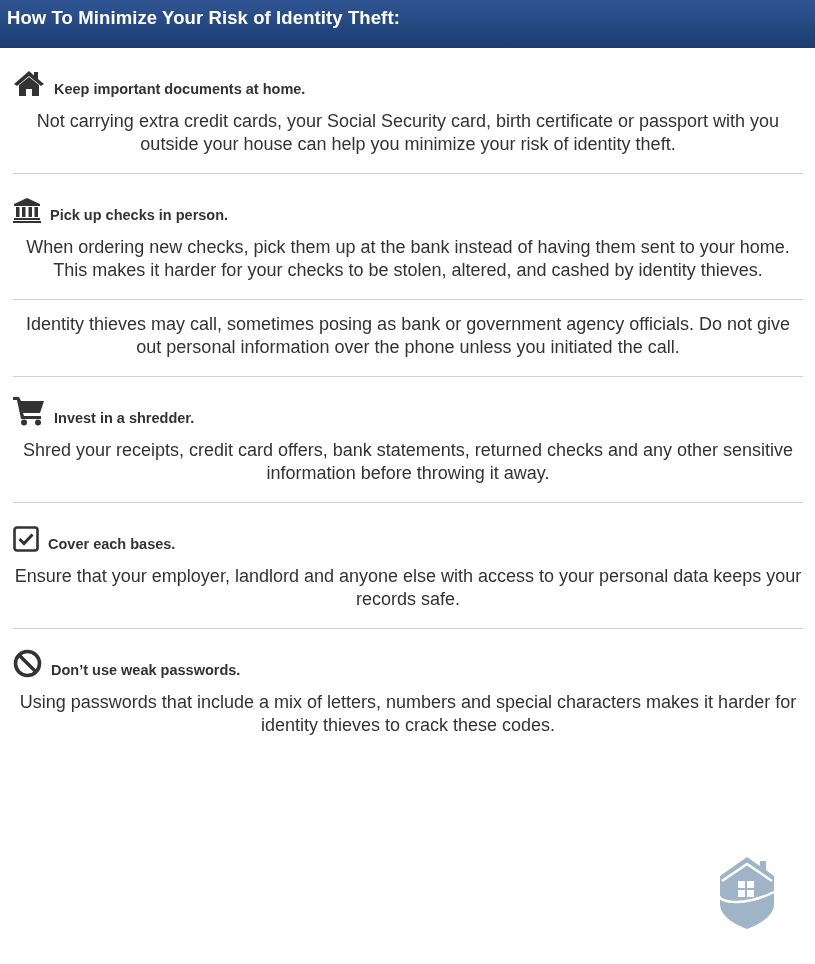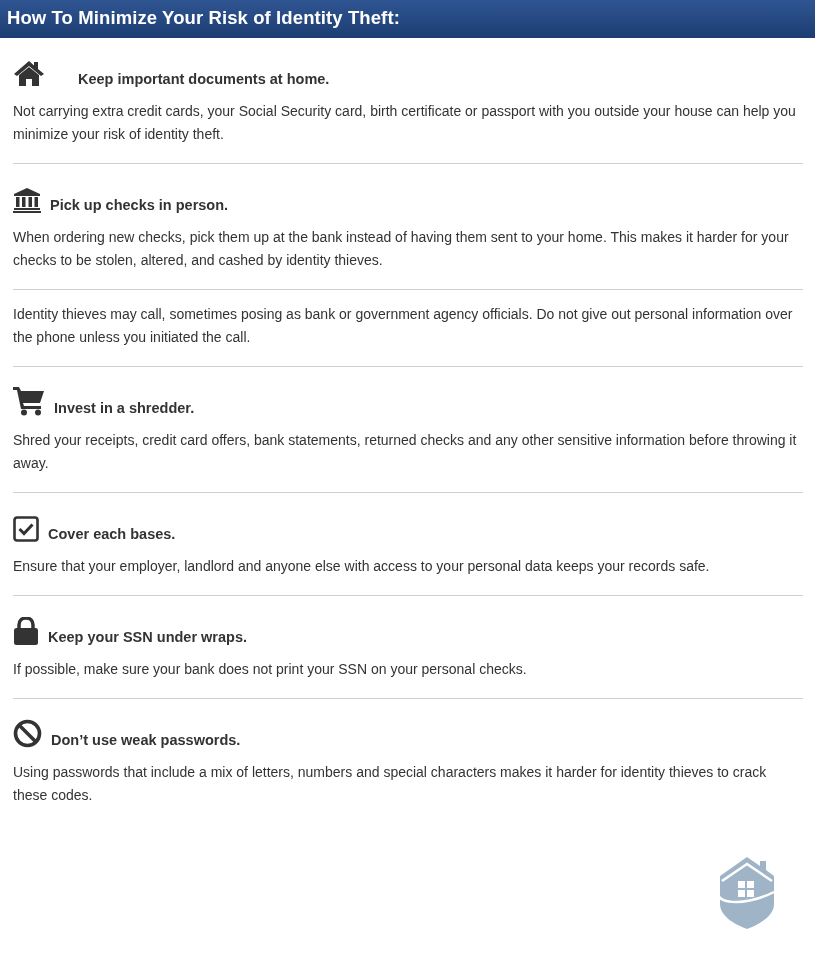--- a/index.html
+++ b/index.html
@@ -1,29 +1,29 @@
 <!DOCTYPE html>
 <html><head>
 <meta charset="utf-8">
 <style>
   html, body { margin: 0; padding: 0; background: #ffffff; }
   body { width: 815px; height: 964px; overflow: hidden; position: relative;
          font-family: "Liberation Sans", "DejaVu Sans", sans-serif; color: #333333; }
-  .header { height: 38px; background: linear-gradient(#2f5592, #1d3d72);
+  .header { height: 48px; background: linear-gradient(#2f5592, #1d3d72);
             color: #ffffff; font-weight: bold; font-size: 18.5px; line-height: 36px;
             padding-left: 7px; letter-spacing: 0.1px; }
   .content { padding: 0 12px 0 13px; }
   .tip { border-bottom: 1px solid #cfcfcf; padding-bottom: 17px; margin-bottom: 0; }
   .tip:last-child { border-bottom: none; }
   .tip-head { display: flex; align-items: flex-end; height: 31px; margin-top: 18px; }
-  .tip:first-child .tip-head { margin-top: 19px; gap: 24px; }
+  .tip:first-child .tip-head { margin-top: 19px; }
   .icon { display: inline-block; flex: none; }
   .icon svg { display: block; }
   .tip-title { font-weight: bold; font-size: 14.5px; color: #333333; margin-left: 9px; line-height: 16px; padding-bottom: 0px; }
-  .tip-body { font-size: 14px; line-height: 23px; color: #333333; margin: 13px 0 0 0; }
+  .tip-body { font-size: 18px; line-height: 23px; color: #333333; margin: 13px 0 0 0; text-align: center; }
   .tip-body + .tip-body { margin-top: 14px; }
   .badge { position: absolute; left: 716px; top: 856px; width: 62px; height: 74px; opacity: 0.85; }
 </style>
 </head>
 <body>
 
 <div class="header">
   <span>How To Minimize Your Risk of Identity Theft:</span>
 </div>
 
@@ -85,32 +85,20 @@
         <svg width="26" height="26" viewBox="0 0 26 26">
             <rect x="1.5" y="1.5" width="23" height="23" rx="2.5" fill="none" stroke="#333" stroke-width="2.6"></rect>
             <path d="M6.5 13 L11 17.5 L19.5 8.5" fill="none" stroke="#333" stroke-width="3"></path>
           </svg>
       </span>
       <span class="tip-title">Cover each bases.</span>
     </div>
     <p class="tip-body">Ensure that your employer, landlord and anyone else with access to your personal data keeps your records safe.</p>
   </div>
 
-  <div class="tip">
-    <div class="tip-head">
-      <span class="icon">
-        <svg width="26" height="28" viewBox="0 0 26 28">
-            <path d="M6 12 L6 8 C6 3.5 9 1 13 1 C17 1 20 3.5 20 8 L20 12" fill="none" stroke="#333" stroke-width="3.5"></path>
-            <rect x="1" y="11" width="24" height="17" rx="2.5" fill="#333"></rect>
-          </svg>
-      </span>
-      <span class="tip-title">Keep your SSN under wraps.</span>
-    </div>
-    <p class="tip-body">If possible, make sure your bank does not print your SSN on your personal checks.</p>
-  </div>
 
   <div class="tip">
     <div class="tip-head">
       <span class="icon">
         <svg width="29" height="29" viewBox="0 0 29 29">
             <circle cx="14.5" cy="14.5" r="12" fill="none" stroke="#333" stroke-width="3.6"></circle>
             <line x1="6" y1="6" x2="23" y2="23" stroke="#333" stroke-width="3.6"></line>
           </svg>
       </span>
       <span class="tip-title">Don’t use weak passwords.</span>

